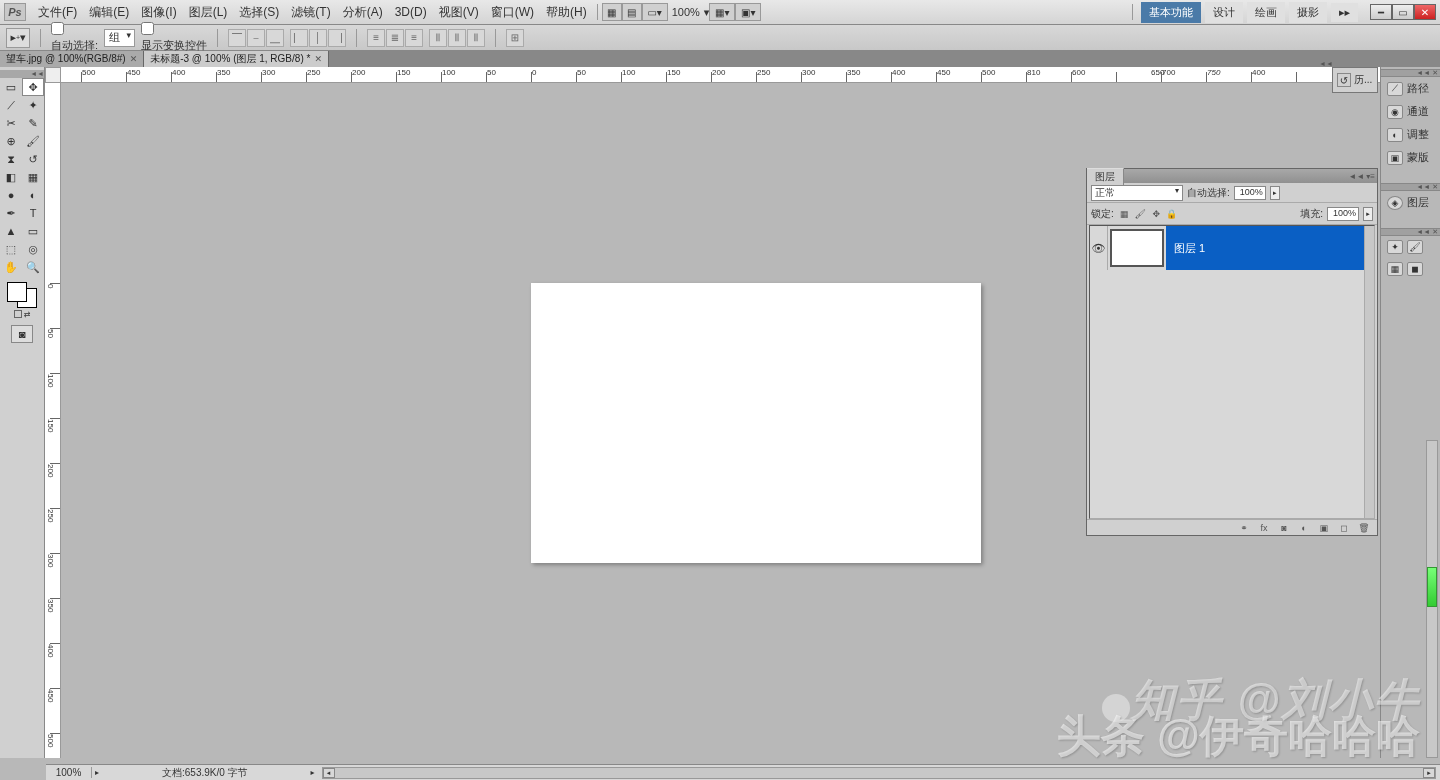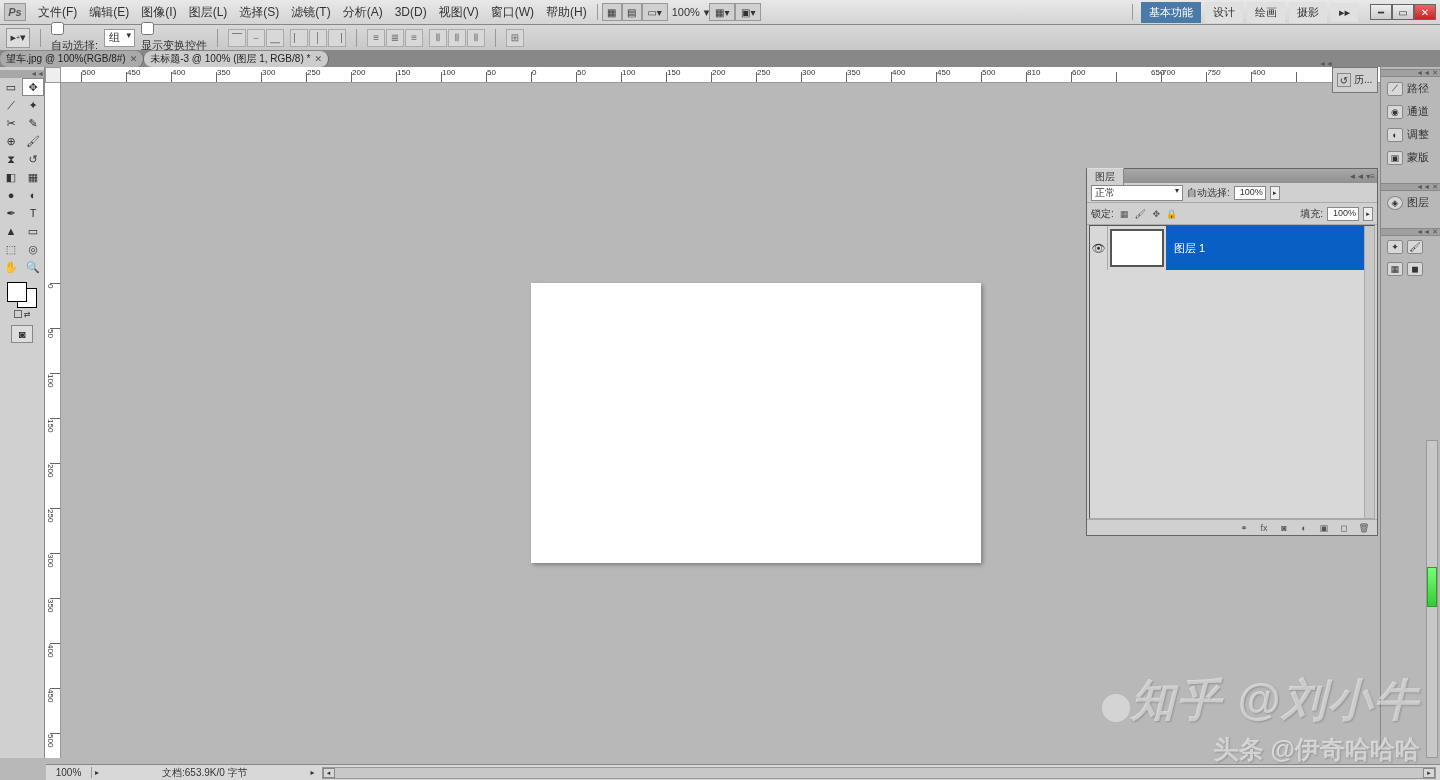--- a/index.html
+++ b/index.html
@@ -24,21 +24,21 @@
 .opt-tool-icon { width: 24px; height: 20px; border: 1px solid #999; display: flex; align-items: center; justify-content: center; background:#ddd; }
 .opt-check { display: flex; align-items: flex-start; gap: 3px; flex-direction: column; }
 .opt-select { height: 18px; border: 1px solid #999; background: #fff; padding: 0 14px 0 4px; font-size: 11px; position: relative; }
 .opt-select::after { content:'▾'; position:absolute; right:3px; font-size:9px; }
 .opt-sep { width:1px; height:18px; background:#999; margin:0 4px; }
 .opt-icon-group { display:flex; gap:1px; }
 .opt-small-icon { width:18px; height:18px; border:1px solid #aaa; background:#d8d8d8; display:flex; align-items:center; justify-content:center; font-size:10px; color:#666; }
 
 
 .doc-tabs { height: 16px; background: #888; display: flex; align-items: stretch; font-size: 10px; }
-.doc-tab { background: #aaa; padding: 1px 6px; display: flex; align-items: center; gap: 4px; border-right: 1px solid #666; color:#222;border-radius:8px; }
+.doc-tab { background: #aaa; padding: 1px 6px; display: flex; align-items: center; gap: 4px; border-right: 1px solid #666; color:#222; }
 .doc-tab.active { background: #ccc; }
 .doc-tab .x { font-size: 9px; color:#555; }
 
 
 .main-area { position: absolute; top: 67px; left: 0; right: 0; bottom: 22px; display: flex; }
 
 
 .toolbox { width: 45px; background: #d0d0d0; border-right: 1px solid #888; display: flex; flex-direction: column; align-items: center; padding: 3px 0; }
 .tool-row { display: flex; width: 100%; }
 .tool-btn { width: 22px; height: 18px; border: 1px solid transparent; display: flex; align-items: center; justify-content: center; font-size: 11px; color: #333; cursor: default; }
@@ -105,21 +105,21 @@
 .status .scroll-h { flex:1; height:12px; background:#c8c8c8; border:1px solid #999; margin:0 4px; position:relative; }
 .status .scroll-h .sbtn { width:12px; height:10px; background:#d8d8d8; border:1px solid #888; position:absolute; display:flex; align-items:center; justify-content:center; font-size:7px; }
 .status .scroll-h .sbtn.l { left:0; }
 .status .scroll-h .sbtn.r { right:0; }
 
 .vscroll { position:absolute; right:60px; top:544px; bottom:16px; width:12px; background:#c8c8c8; border:1px solid #999; z-index:4; }
 .vscroll .thumb { position:absolute; left:0; right:0; top:40%; height:40px; background:linear-gradient(#7f7,#3c3); border:1px solid #393; }
 
 
 .watermark1 { position: absolute; right: 20px; bottom: 50px; font-size: 44px; color: rgba(255,255,255,.5); font-weight: bold; font-style: italic; text-shadow: 1px 1px 2px rgba(0,0,0,.2); pointer-events:none; letter-spacing:2px; }
-.watermark2 { position: absolute; right: 20px; bottom: 14px; font-size: 25px; color: rgba(255,255,255,.55); font-weight: bold; text-shadow: 1px 1px 2px rgba(0,0,0,.2); pointer-events:none; }
+.watermark2 { position: absolute; right: 20px; bottom: 14px; font-size: 44px; color: rgba(255,255,255,.55); font-weight: bold; text-shadow: 1px 1px 2px rgba(0,0,0,.2); pointer-events:none; }
 .watermark-logo { position:absolute; right: 310px; bottom: 58px; width: 28px; height: 28px; border-radius:50%; background: rgba(255,255,255,.4); pointer-events:none; }
 </style>
 </head>
 <body>
 
 <div class="menubar">
   <div class="ps-logo">Ps</div>
   <div class="menu-item">文件(F)</div>
   <div class="menu-item">编辑(E)</div>
   <div class="menu-item">图像(I)</div>

